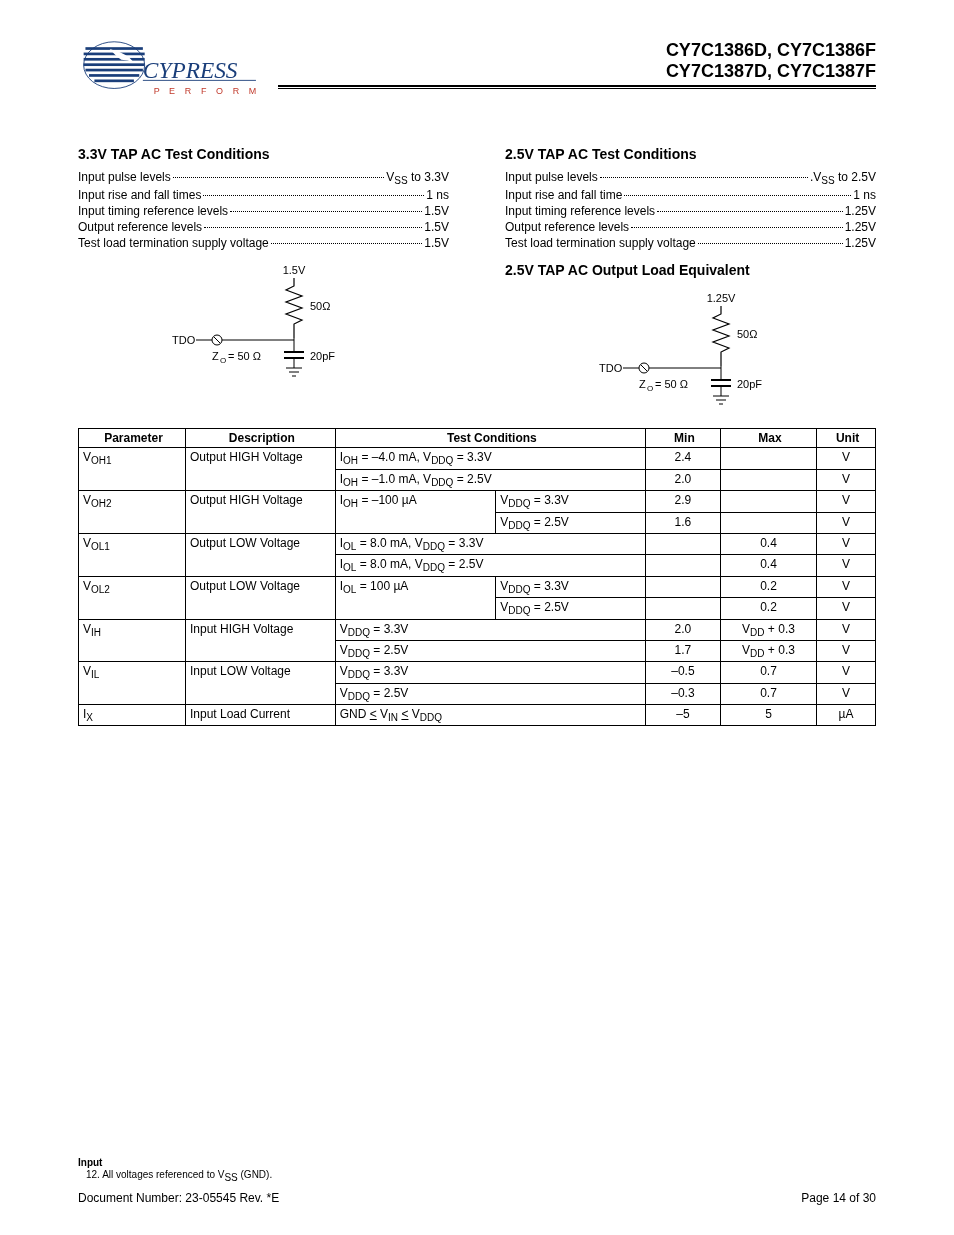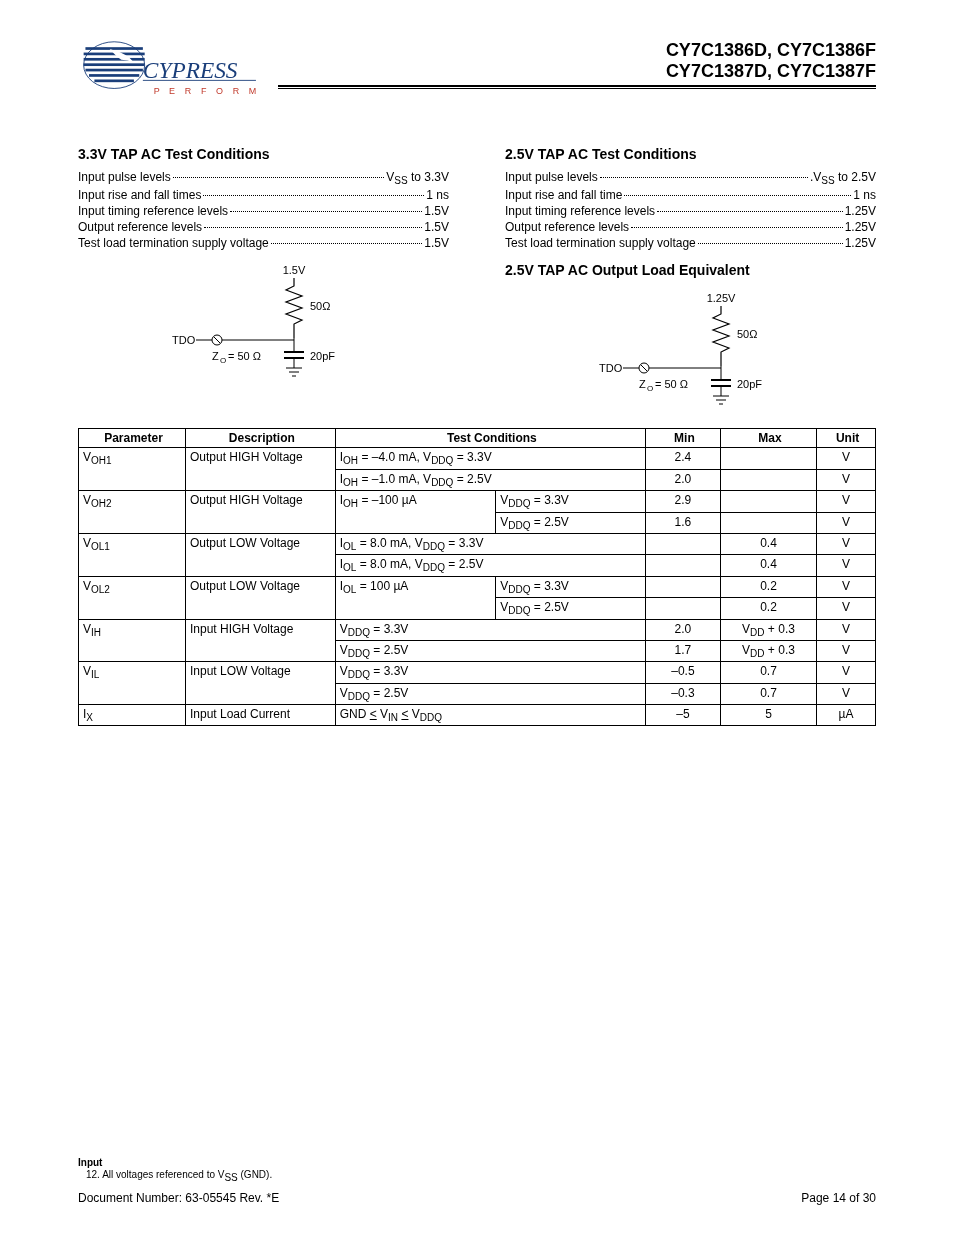--- a/index.html
+++ b/index.html
@@ -382,18 +382,18 @@
           <td class="center">5</td>
           <td class="center">µA</td>
         </tr>
       </tbody>
   </table>
 
   <div class="footer">
     <div class="note-heading">Input</div>
     <div class="note-text" id="foot-note">12. All voltages referenced to V<span class="subv">SS</span> (GND).</div>
     <div class="foot-row">
-      <span>Document Number: 63-05545 Rev. *E</span>
+      <span>Document Number: 23-05545 Rev. *E</span>
       <span>Page 14 of 30</span>
     </div>
   </div>
 
 </div>
 
 </body></html>

